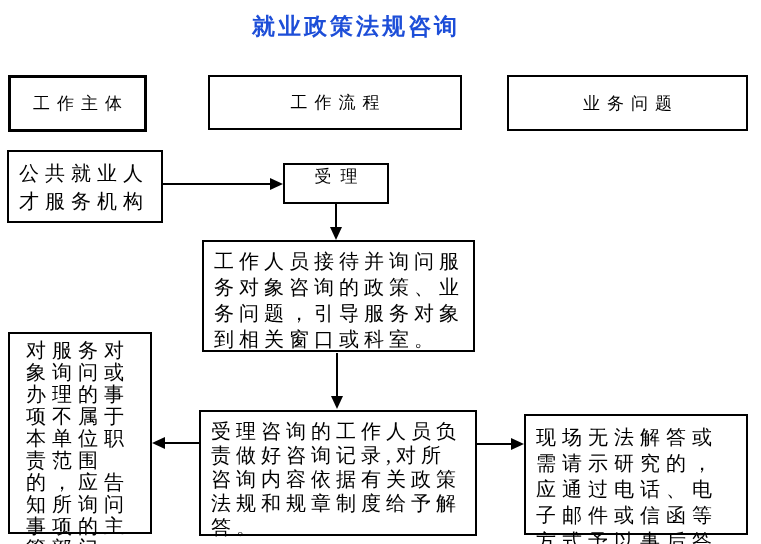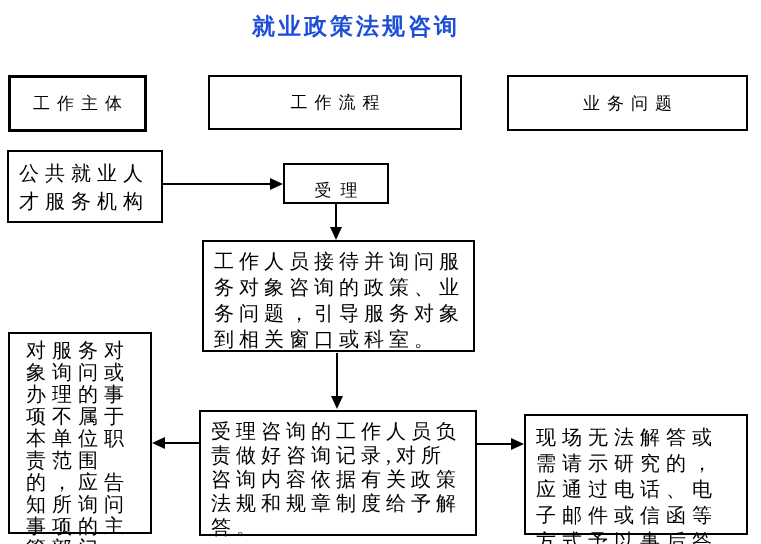--- a/index.html
+++ b/index.html
@@ -49,21 +49,21 @@
     text-align: left;
   }
   .agency {
     left: 7px; top: 150px; width: 156px; height: 73px;
     padding: 7px 4px 0 10px;
     letter-spacing: 6px;
     line-height: 28px;
   }
   .accept {
     left: 283px; top: 163px; width: 106px; height: 41px;
-    display: flex; align-items: flex-end; justify-content: center;
+    display: flex; align-items: flex-start; justify-content: center;
     font-size: 17px;
     letter-spacing: 9px;
     text-indent: 9px;
   }
   .reception {
     left: 202px; top: 240px; width: 273px; height: 112px;
     padding: 6px 8px 0 10px;
     letter-spacing: 5px;
     line-height: 26px;
   }

